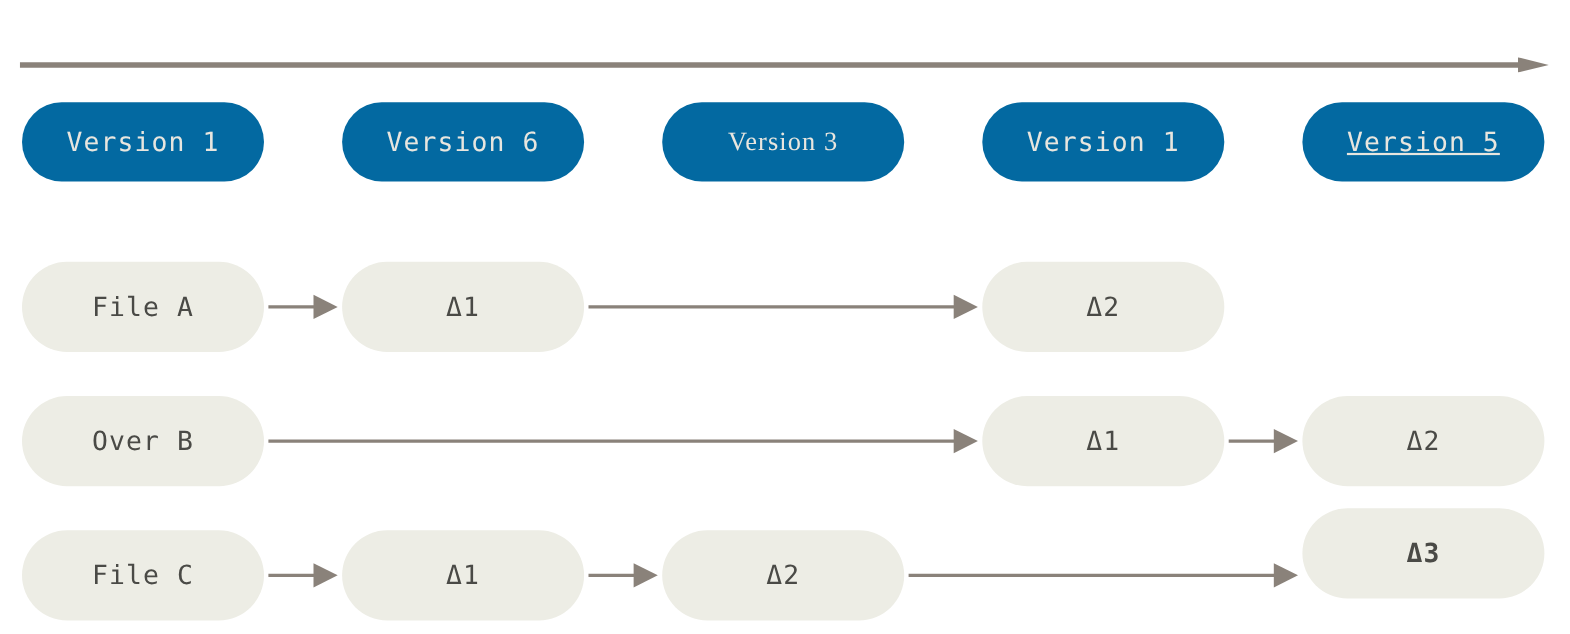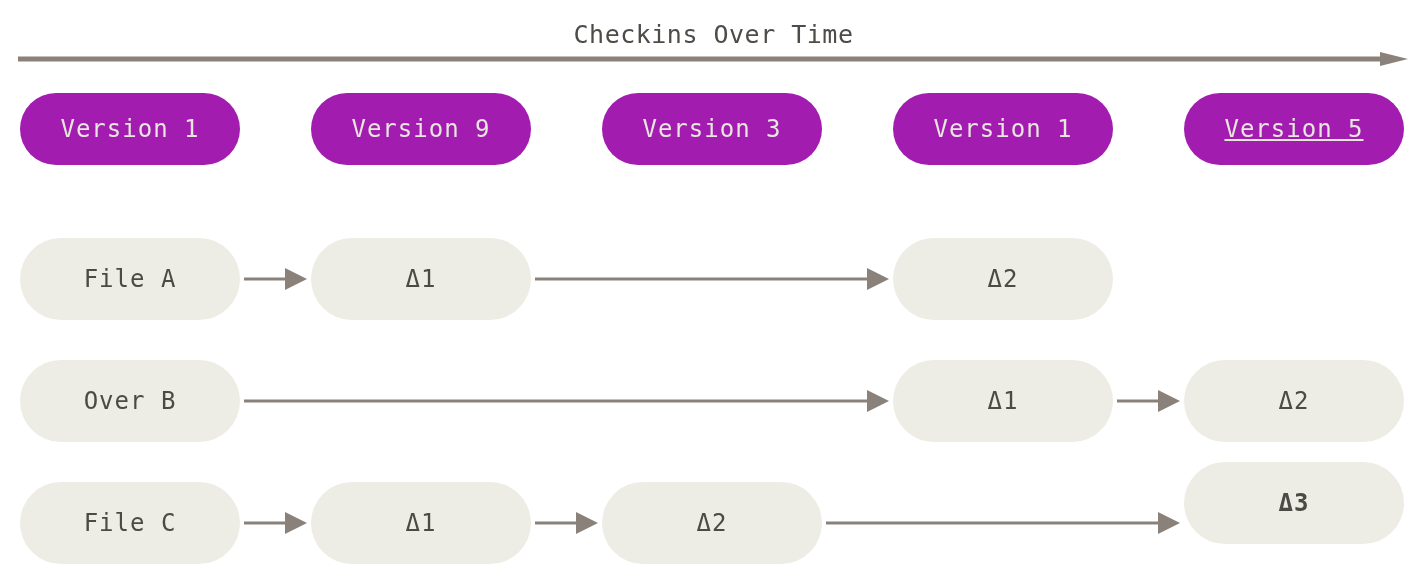--- a/index.html
+++ b/index.html
@@ -47,21 +47,21 @@
     display: flex;
     align-items: center;
     justify-content: center;
     border-radius: 999px;
     font-size: 24px;
     letter-spacing: 1px;
     white-space: nowrap;
     font-family: "DejaVu Sans Mono", "Liberation Mono", monospace;
   }
   .pill-version {
-    background: #a21caf;
+    background: #0369a1;
     color: #e8e6df;
     height: 72px;
   }
   .pill-file {
     background: #edede5;
     color: #4a4a46;
     height: 82px;
   }
 
   
@@ -72,21 +72,20 @@
     width: 1427px;
     height: 576px;
     pointer-events: none;
   }
 </style>
 </head>
 <body>
 
 <div id="canvas">
 
-  <div class="timeline-title">Checkins Over Time</div>
 
   <svg class="timeline-axis" viewBox="0 0 1390 14">
     <line x1="0" y1="7" x2="1368" y2="7" stroke="#8a827a" stroke-width="5"></line>
     <polygon points="1362,0 1390,7 1362,14" fill="#8a827a"></polygon>
   </svg>
 
   <svg class="connectors" viewBox="0 0 1427 576" id="connector-layer">
       <g>
         <line x1="244" y1="279" x2="289" y2="279" stroke="#8a827a" stroke-width="3"></line>
         <polygon points="285,268 307,279 285,290" fill="#8a827a"></polygon>
@@ -115,23 +114,23 @@
         <line x1="826" y1="523" x2="1162" y2="523" stroke="#8a827a" stroke-width="3"></line>
         <polygon points="1158,512 1180,523 1158,534" fill="#8a827a"></polygon>
       </g>
     </svg>
 
   <div id="pill-layer">
       <div class="pill pill-version" style="left: 20px; top: 93px; width: 220px;">
         <span>Version 1</span>
       </div>
       <div class="pill pill-version" style="left: 311px; top: 93px; width: 220px;">
-        <span>Version 9</span>
+        <span>Version 6</span>
       </div>
-      <div class="pill pill-version" style="left: 602px; top: 93px; width: 220px;">
+      <div class="pill pill-version" style="left: 602px; top: 93px; width: 220px; font-family: Liberation Serif, serif;">
         <span>Version 3</span>
       </div>
       <div class="pill pill-version" style="left: 893px; top: 93px; width: 220px;">
         <span>Version 1</span>
       </div>
       <div class="pill pill-version" style="left: 1184px; top: 93px; width: 220px; text-decoration: underline;">
         <span>Version 5</span>
       </div>
       <div class="pill pill-file" style="left: 20px; top: 238px; width: 220px; text-align: right;">
         <span>File A</span>

